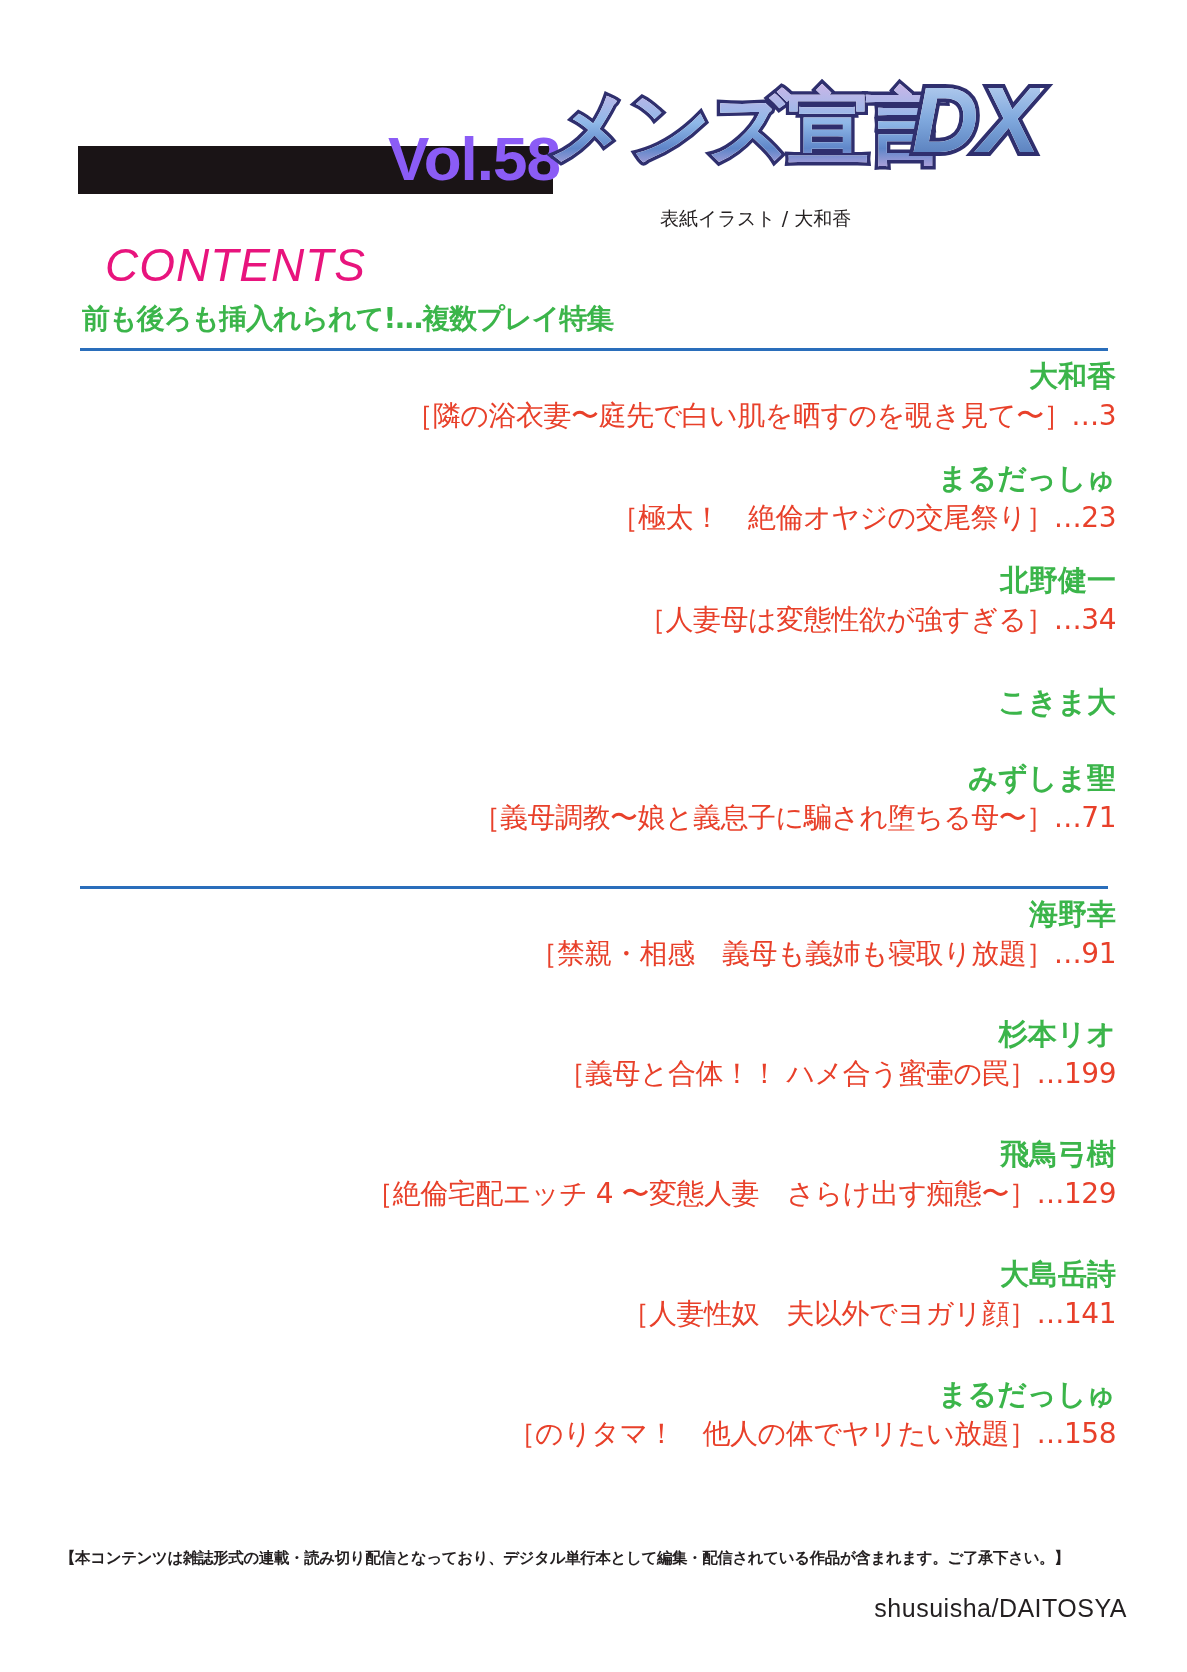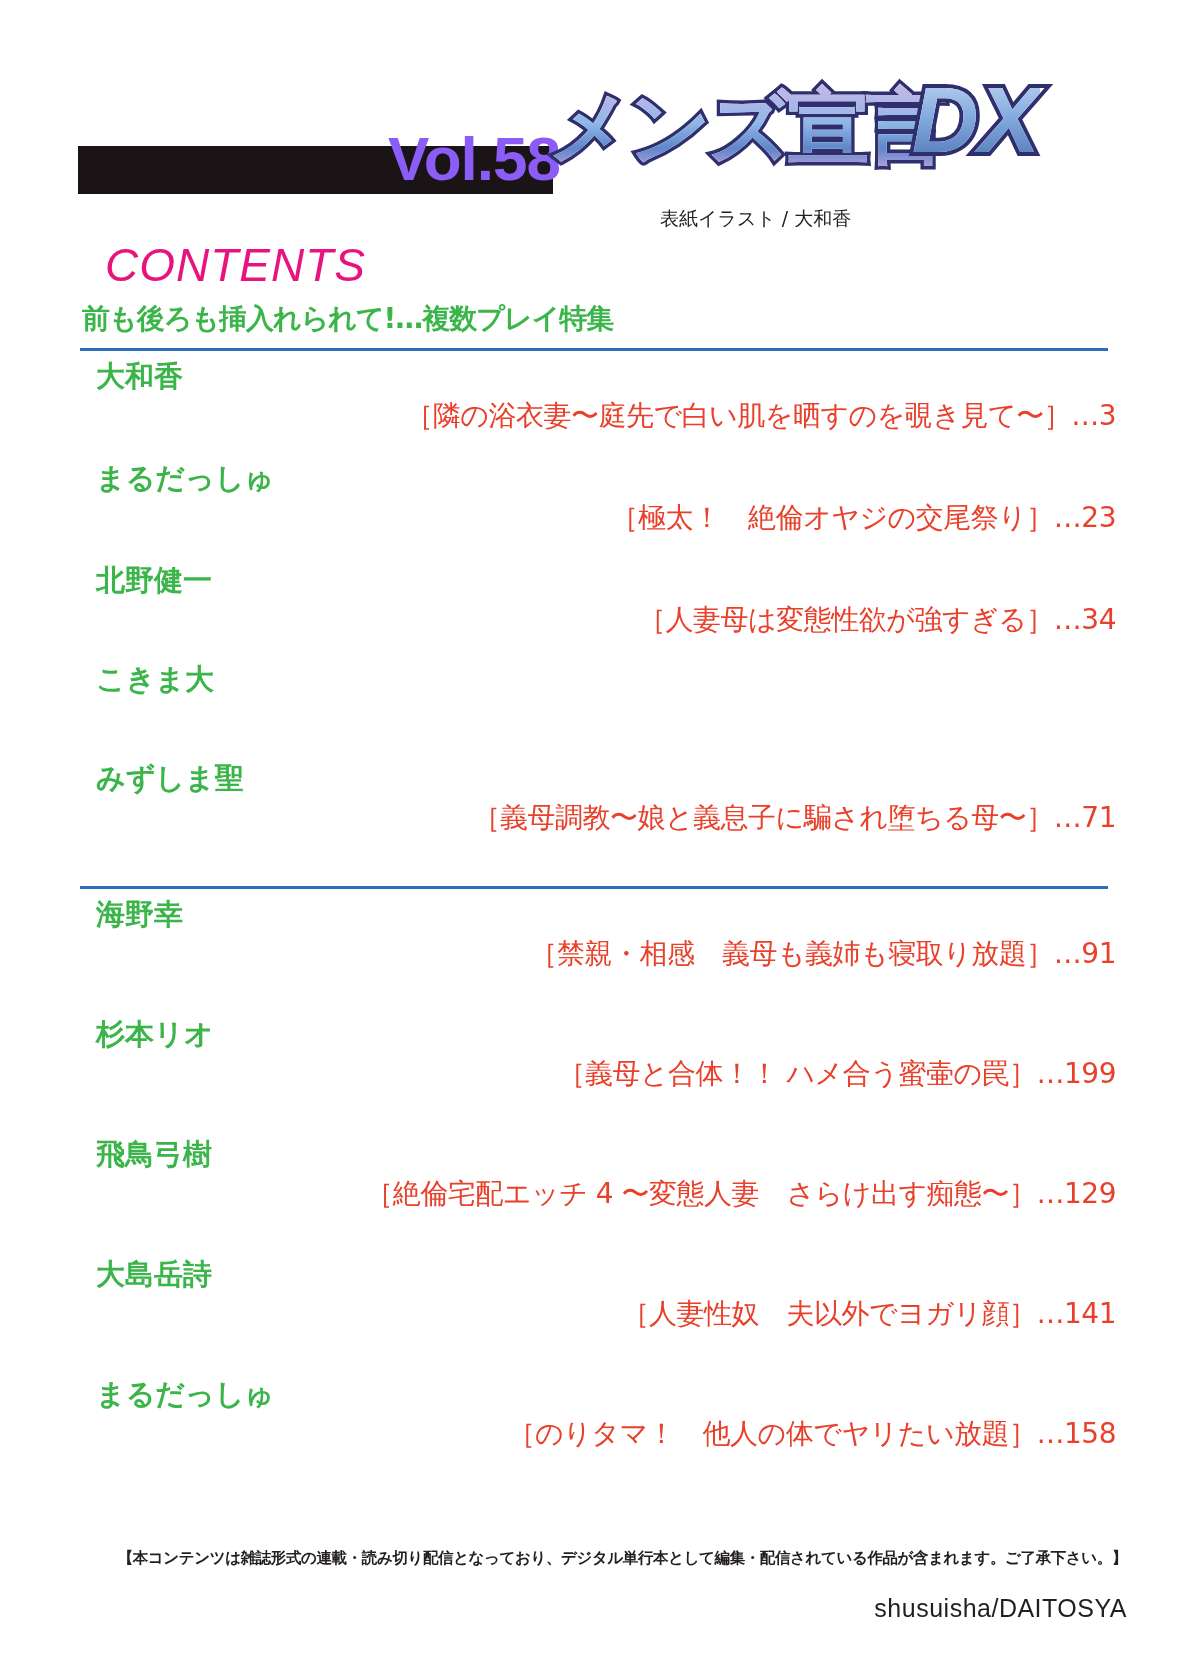--- a/index.html
+++ b/index.html
@@ -157,39 +157,40 @@
   }
   .entry .author {
     font-size: 29px;
     font-weight: bold;
     color: #3bb54a;
     letter-spacing: 0px;
     line-height: 1.15;
     margin: 0 0 6px 0;
     font-family: "DejaVu Sans", sans-serif;
     white-space: nowrap;
+    text-align: right;
   }
   .entry .title-line {
     font-size: 28px;
     color: #e8402a;
     letter-spacing: -0.5px;
     line-height: 1.2;
     margin: 0;
     font-family: "DejaVu Sans", sans-serif;
     white-space: nowrap;
     text-align: right;
   }
 
   
   .footnote {
     position: absolute;
     left: 60px;
     top: 1548px;
     width: 1067px;
-    text-align: right;
+    text-align: left;
     font-size: 15.5px;
     font-weight: bold;
     color: #231f20;
     letter-spacing: -0.4px;
     font-family: "DejaVu Sans", sans-serif;
     white-space: nowrap;
   }
   .publisher {
     position: absolute;
     left: 60px;
@@ -232,21 +233,21 @@
 <div class="entry" style="top:462px">
   <p class="author">まるだっしゅ</p>
   <p class="title-line">［極太！　絶倫オヤジの交尾祭り］…23</p>
 </div>
 
 <div class="entry" style="top:564px">
   <p class="author">北野健一</p>
   <p class="title-line">［人妻母は変態性欲が強すぎる］…34</p>
 </div>
 
-<div class="entry" style="top:663px">
+<div class="entry" style="top:686px">
   <p class="author">こきま大</p>
 </div>
 
 <div class="entry" style="top:762px">
   <p class="author">みずしま聖</p>
   <p class="title-line">［義母調教〜娘と義息子に騙され堕ちる母〜］…71</p>
 </div>
 
 <div class="entry" style="top:898px">
   <p class="author">海野幸</p>

